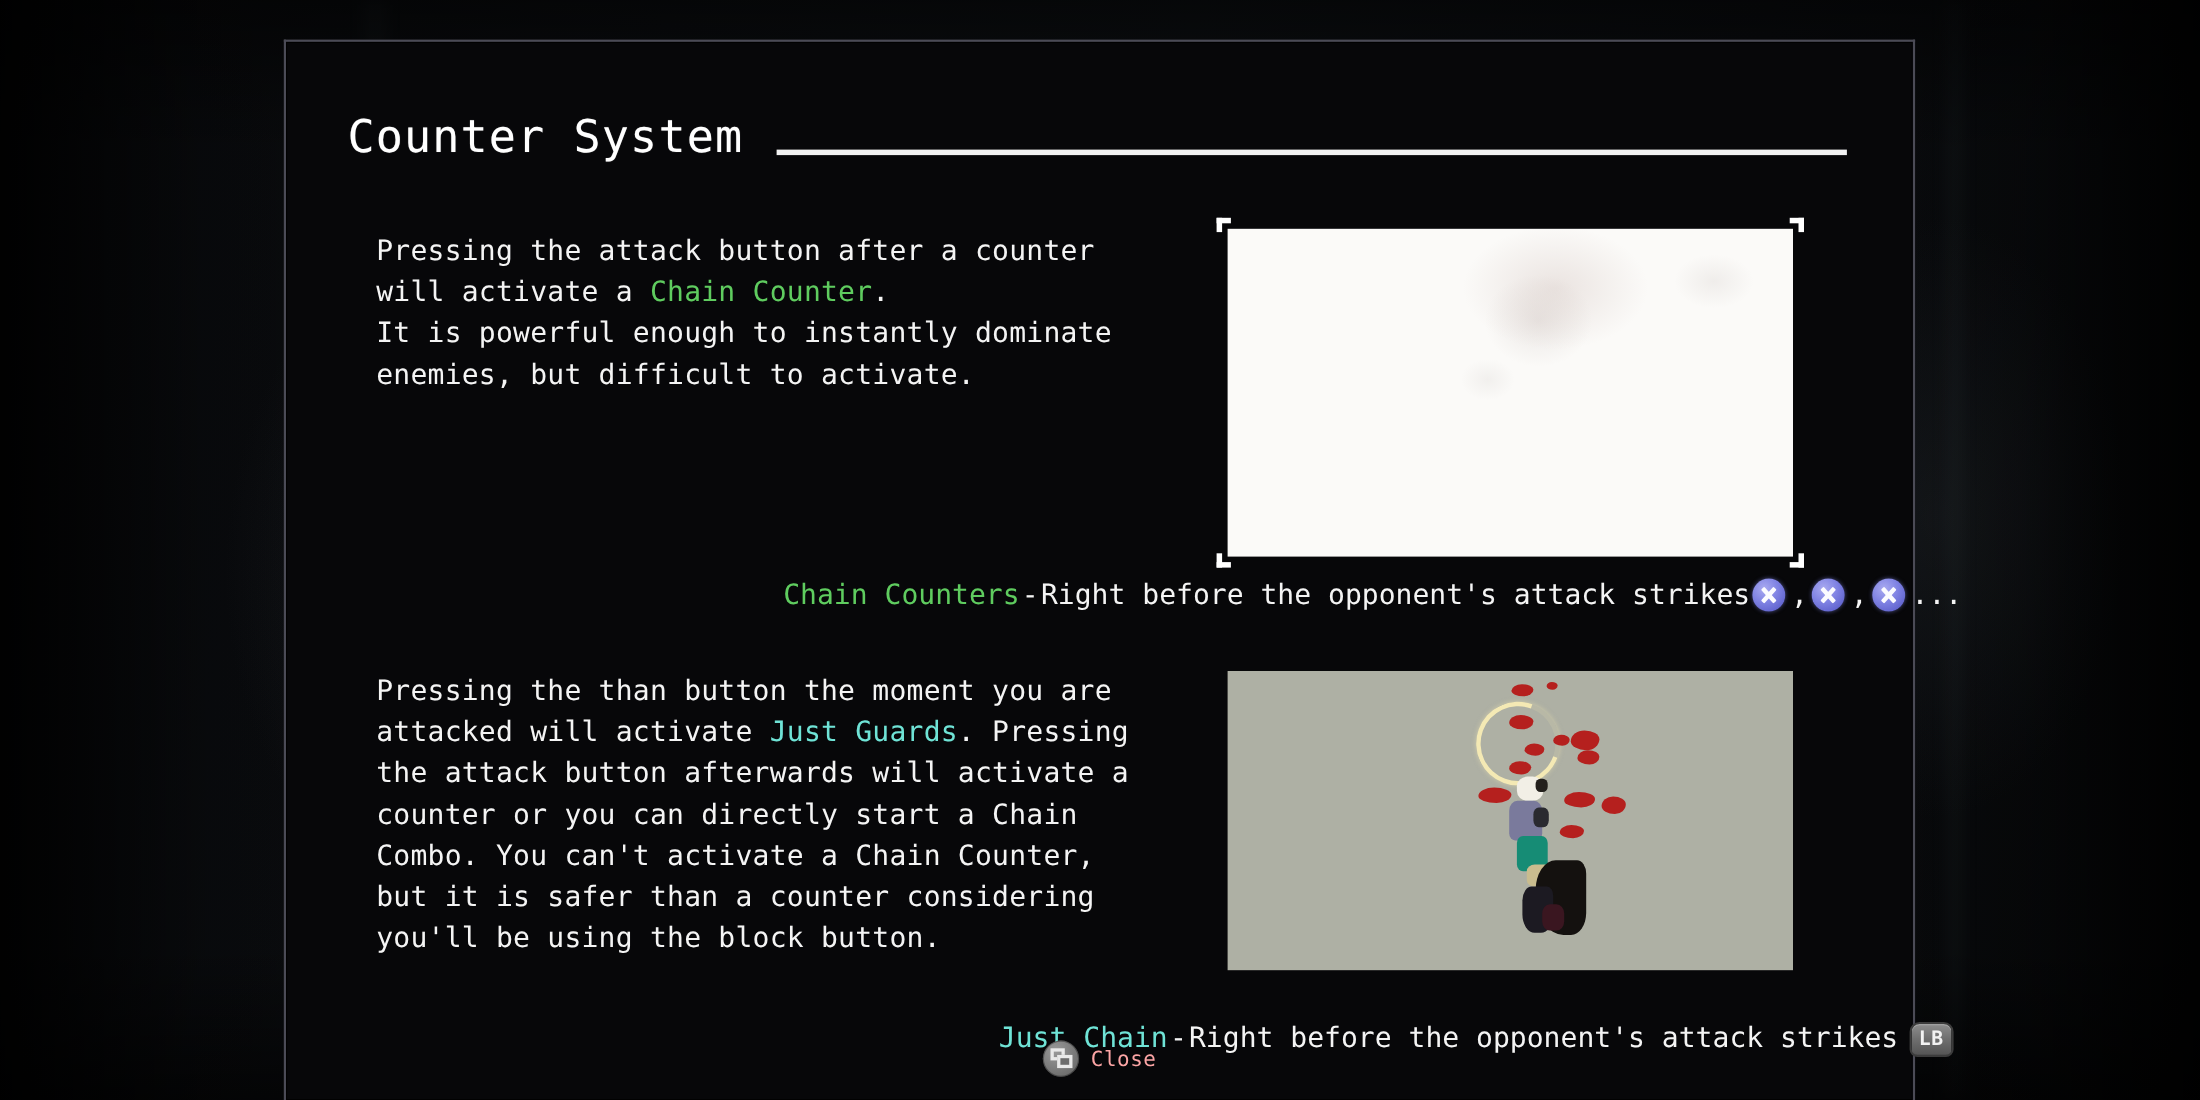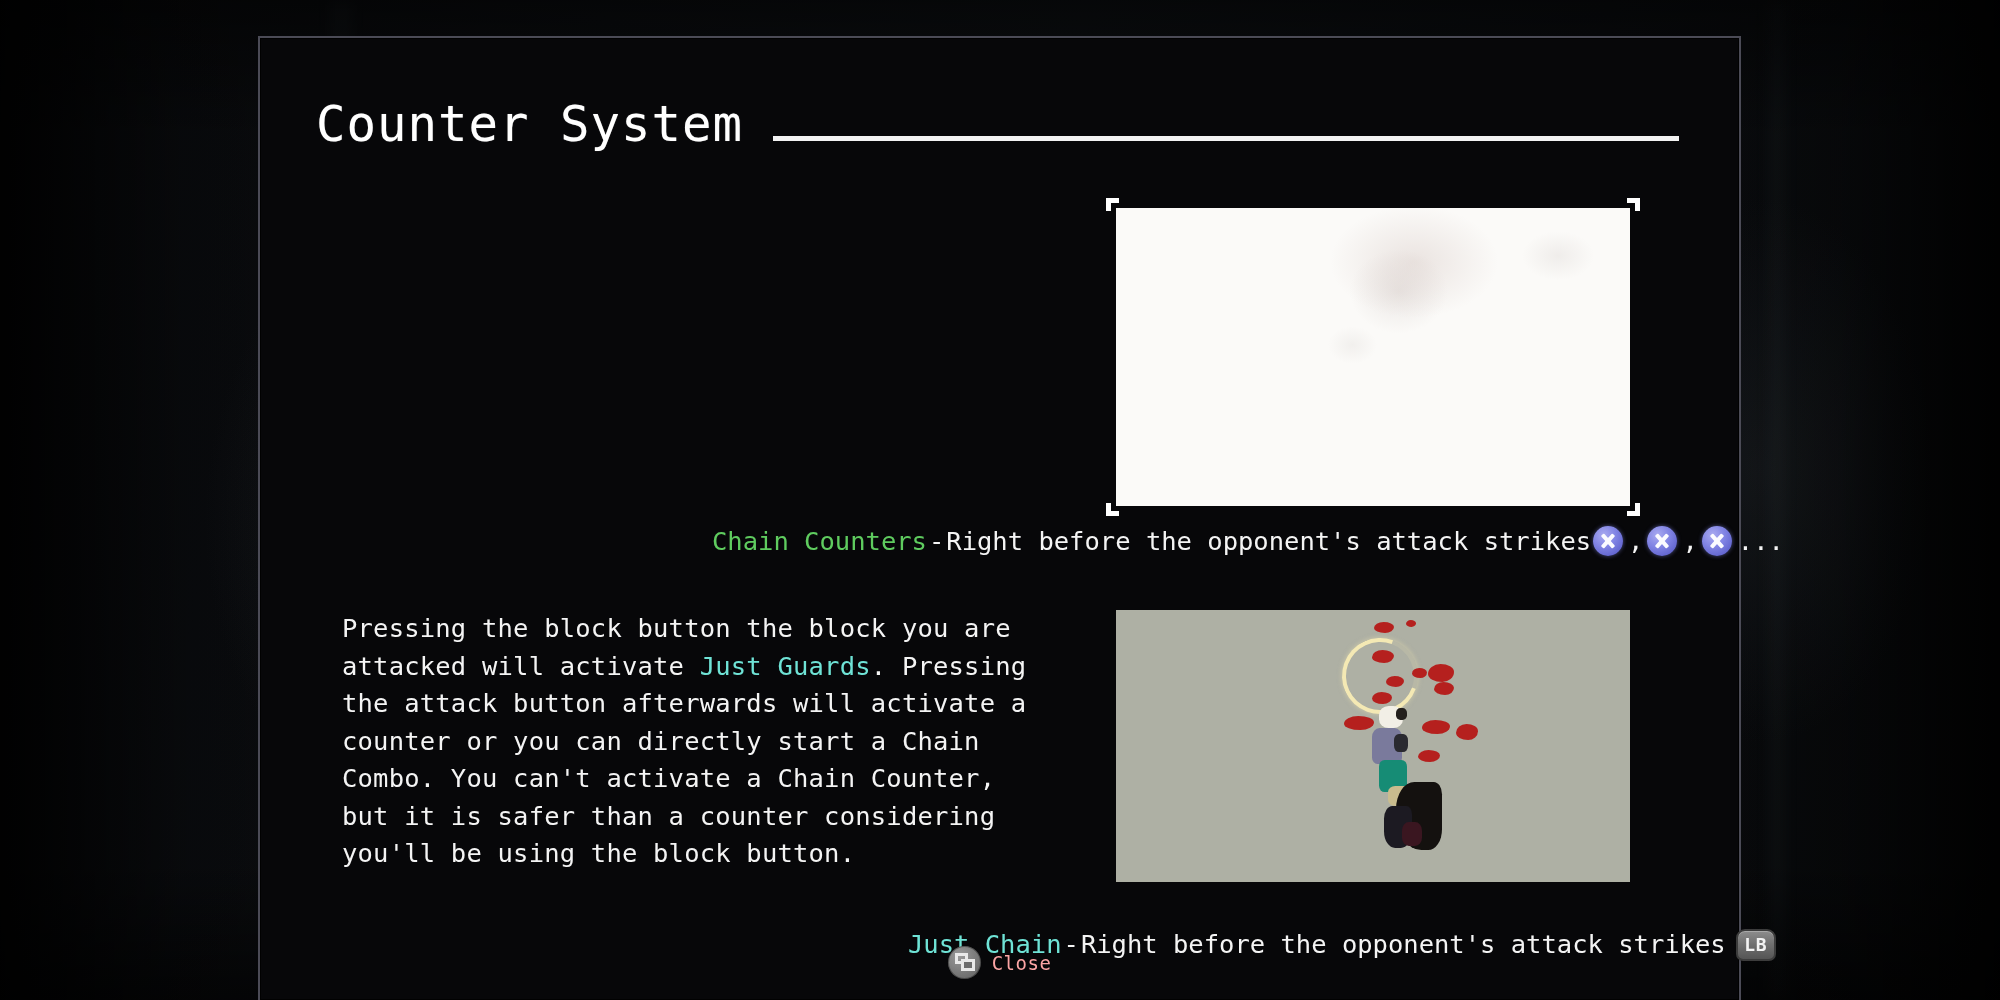--- a/index.html
+++ b/index.html
@@ -43,21 +43,21 @@
   }
 
   
   #header{
     position:absolute; left:56px; top:48px; right:60px;
     height:62px;
     display:flex; align-items:flex-end; gap:30px;
   }
   #page-title{
     color:#fff;
-    font-size:49px;
+    font-size:41px;
     line-height:47px;
     letter-spacing:1px;
     white-space:nowrap;
     font-weight:400;
     text-shadow:0 0 1px rgba(255,255,255,.35);
   }
   #title-rule{
     flex:1 1 auto;
     height:5px;
     background:#f2f2f2;
@@ -199,20 +199,24 @@
   <div class="bd-streak" style="left:520px;top:340px;width:130px;height:300px;"></div>
 </div>
 
 <div id="dialog">
 
   <div id="header">
     <div id="page-title">Counter System</div>
     <div id="title-rule"></div>
   </div>
 
+  <div id="sec1-text" class="body-text"><span>Pressing the attack button after a counter
+will activate a </span><span class="kw-green">Chain Counter</span><span>.
+It is powerful enough to instantly dominate
+enemies, but difficult to activate.</span></div>
 
   <div id="panel1">
     <div class="corner c-tl">
         <i class="h"></i>
         <i class="v"></i>
       </div>
     <div class="corner c-tr">
         <i class="h"></i>
         <i class="v"></i>
       </div>
@@ -231,21 +235,21 @@
     <span class="cap-sep">-</span>
     <span>Right before the opponent's attack strikes</span>
     <span class="btn-x"></span>
     <span class="btn-sep">,</span>
     <span class="btn-x"></span>
     <span class="btn-sep">,</span>
     <span class="btn-x"></span>
     <span class="cap-ellipsis">...</span>
   </div>
 
-  <div id="sec2-text" class="body-text"><span>Pressing the block button the block you are
+  <div id="sec2-text" class="body-text"><span>Pressing the than button the moment you are
 attacked will activate </span><span class="kw-cyan">Just Guards</span><span>. Pressing
 the attack button afterwards will activate a
 counter or you can directly start a Chain
 Combo. You can't activate a Chain Counter,
 but it is safer than a counter considering
 you'll be using the block button.</span></div>
 
   <div id="panel2">
     <div class="corner c-tl"></div>
     <div class="corner c-tr"></div>

